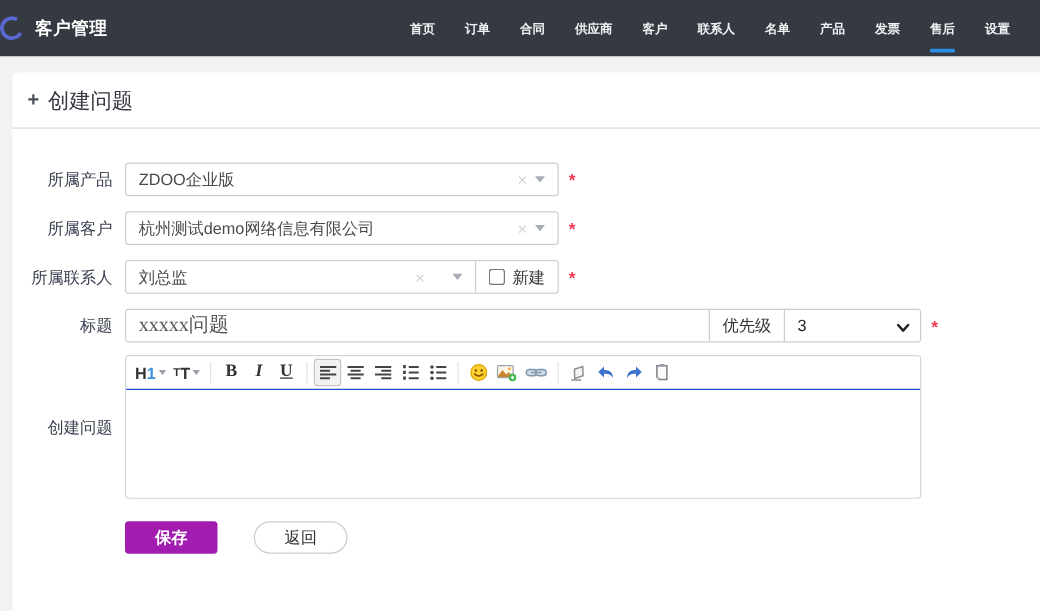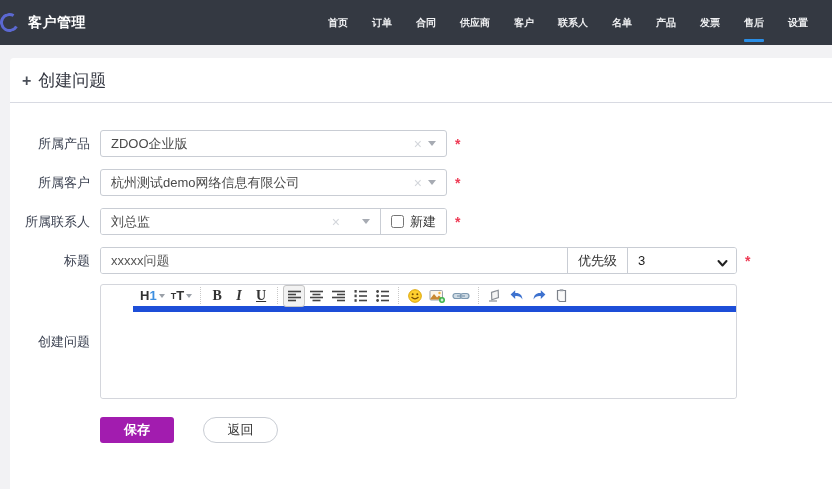--- a/index.html
+++ b/index.html
@@ -32,30 +32,30 @@
   .clear-x { color:#d3d6db; font-size:14px; line-height:1; padding:0 6px; cursor:pointer; }
   .caret { width:0; height:0; border-left:4px solid transparent; border-right:4px solid transparent; border-top:5px solid #a7abb3; margin-right:10px; }
 
   .w-full { width:347px; }
 
   .group { display:flex; height:27px; border:1px solid #c9cdd4; border-radius:3px; background:#fff; overflow:hidden; }
   .group .combo { border:none; border-radius:0; height:25px; }
   .addon { display:flex; align-items:center; border-left:1px solid #c9cdd4; padding:0 10px; font-size:13px; color:#333; background:#fff; }
   .addon input[type=checkbox] { width:13px; height:13px; margin-right:6px; accent-color:#1577e8; }
 
-  .text-input { border:none; outline:none; font-size:13px; color:#555; padding:0 10px; height:25px; flex:1; font-family:Liberation Sans, sans-serif; }
+  .text-input { border:none; outline:none; font-size:16px; color:#555; padding:0 10px; height:25px; flex:1; font-family:Liberation Serif, serif; }
   .priority-wrap { position:relative; width:109px; border-left:1px solid #c9cdd4; }
   .priority-select { appearance:none; -webkit-appearance:none; width:100%; height:25px; border:none; outline:none; background:#fff; font-size:13px; color:#222; padding-left:10px; font-family:inherit; }
   .sel-chevron { position:absolute; right:8px; top:7px; pointer-events:none; }
 
   .required { color:#ee3b55; font-size:14px; font-weight:bold; margin-left:8px; }
 
   
   .editor { width:637px; border:1px solid #d4d6dc; border-radius:3px; background:#fff; }
-  .toolbar { height:27px; display:flex; align-items:center; padding:0 4px; border-bottom:6px solid #1d4ed8;margin-left:32px; }
+  .toolbar { height:27px; display:flex; align-items:center; padding:0 4px; border-bottom:1px solid #1d4ed8; }
   .tb-btn { height:22px; min-width:22px; display:flex; align-items:center; justify-content:center; border:1px solid transparent; border-radius:3px; cursor:pointer; padding:0 2px; }
   .tb-btn.active { border-color:#c5c5c5; background:#f2f2f2; }
   .tb-sep { border-left:1px dotted #c9c9c9; height:17px; margin:0 5px; }
   .tb-text { font-size:13px; color:#333; font-weight:bold; }
   .tb-text .blue { color:#3d8fe0; }
   .tb-text.serif { font-family:"Liberation Serif",serif; font-size:14px; }
   .t-small { font-size:9px; font-weight:bold; color:#333; }
   .t-big { font-size:13px; font-weight:bold; color:#333; }
   .mini-caret { width:0; height:0; border-left:3px solid transparent; border-right:3px solid transparent; border-top:4px solid #9aa0a8; margin-left:2px; }
   .underline-u { text-decoration:underline; }

